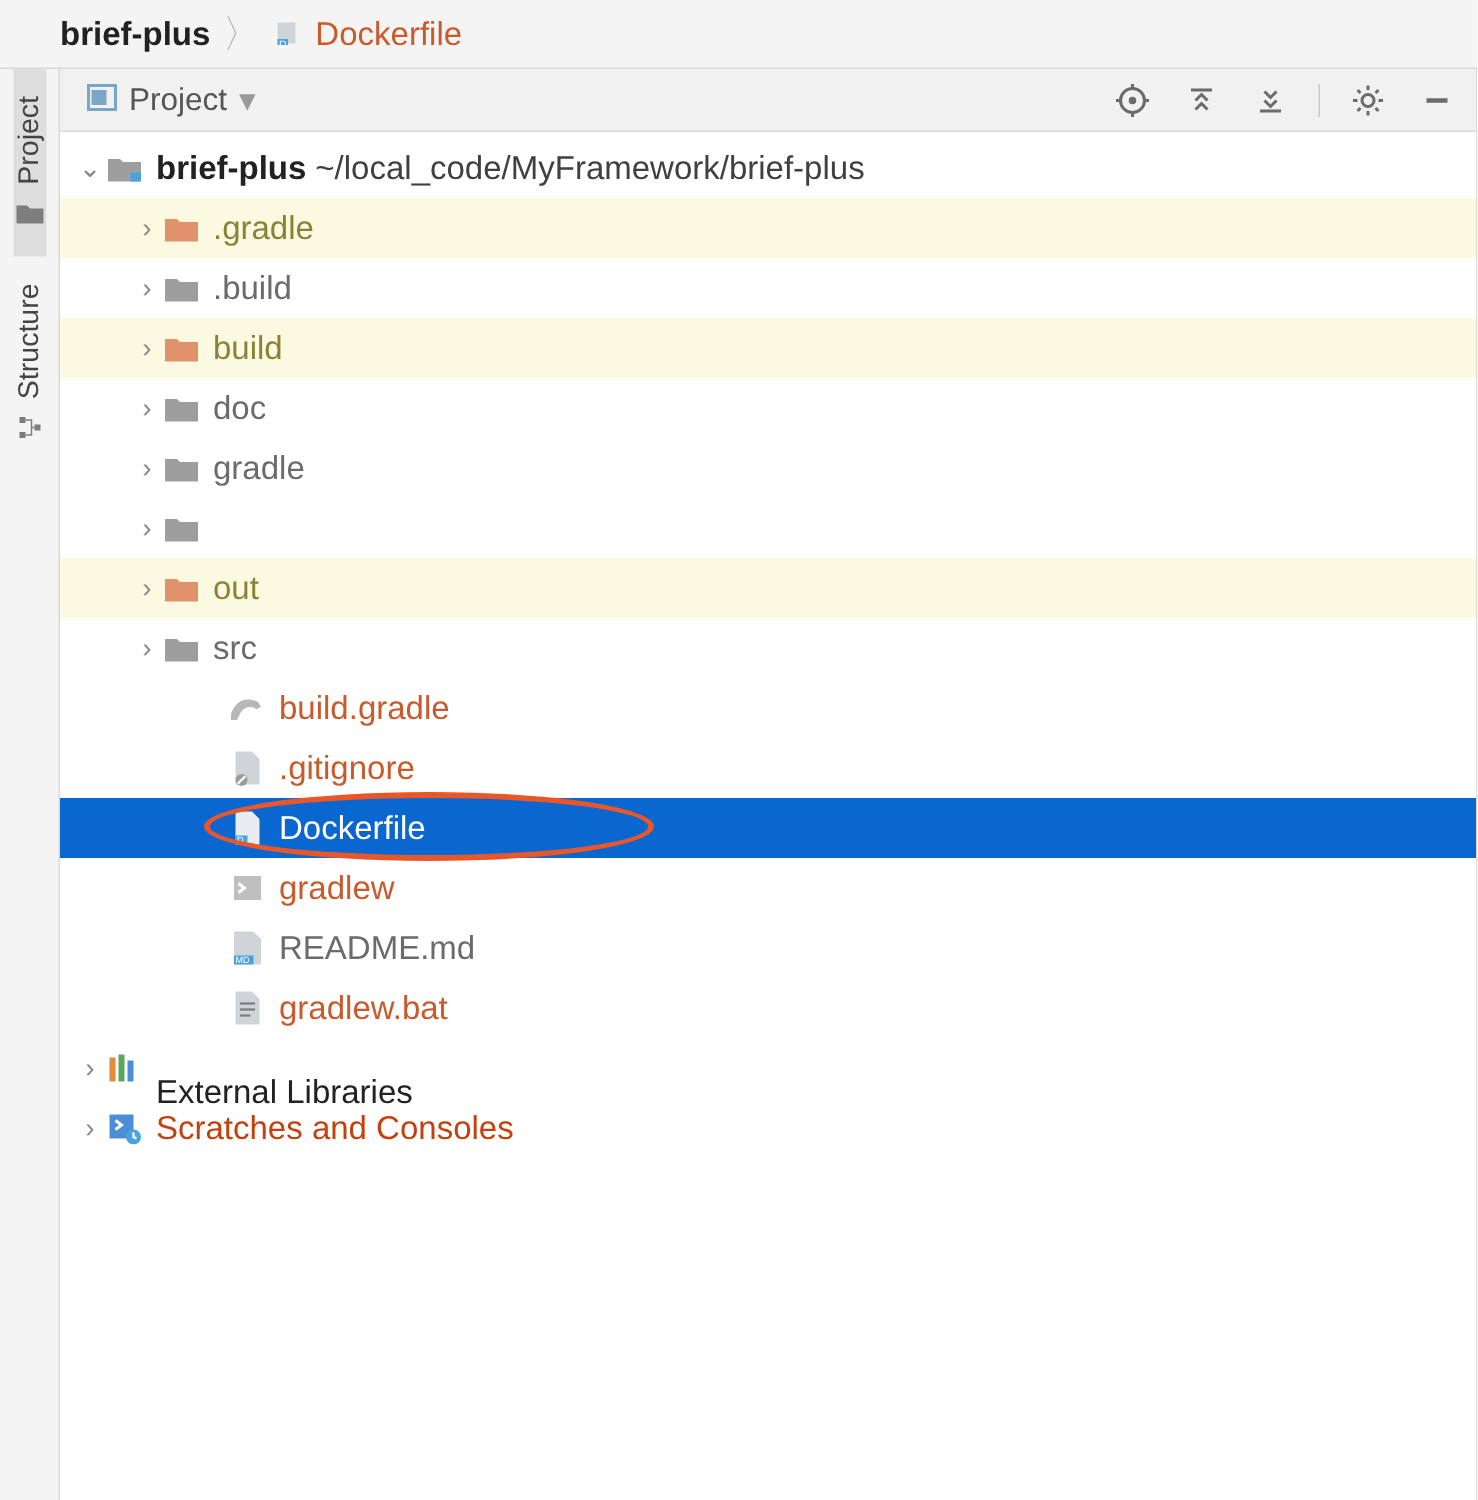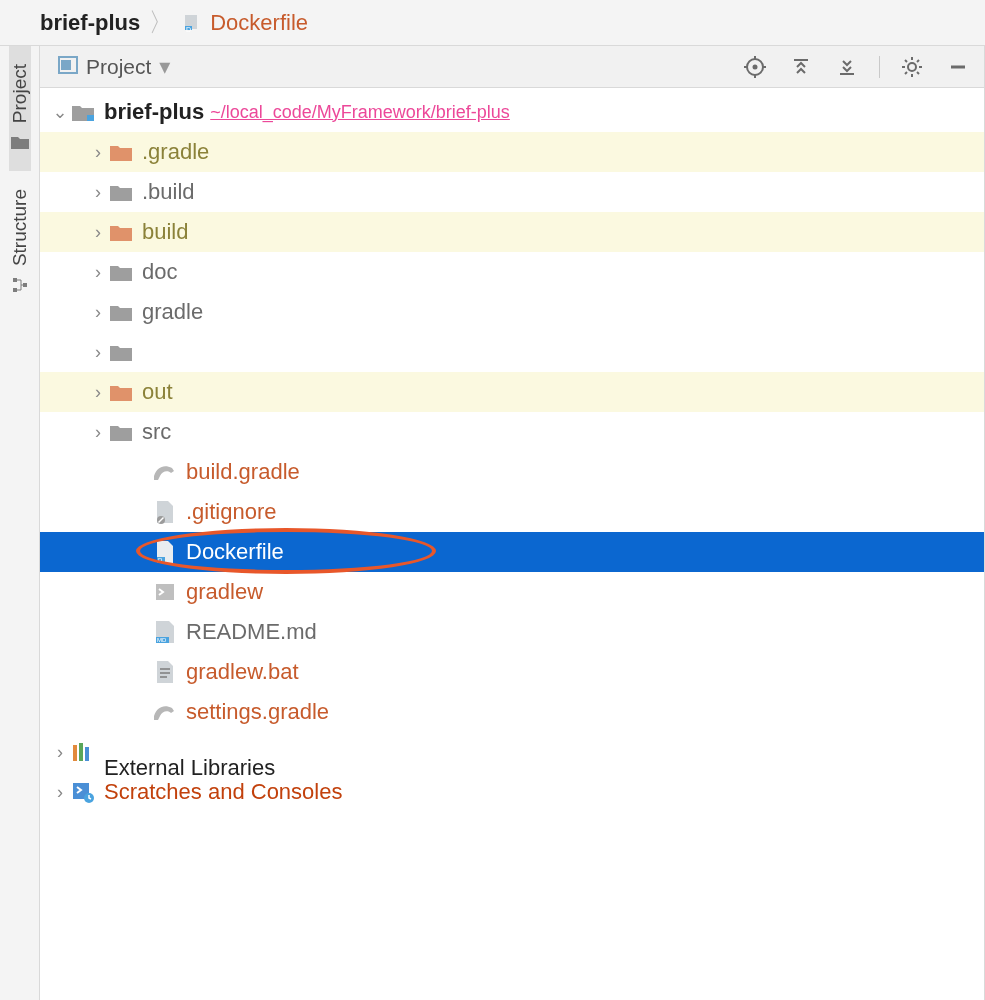--- a/index.html
+++ b/index.html
@@ -108,21 +108,21 @@
   .row .icon {
     width: 26px; height: 26px;
     display: flex; align-items: center; justify-content: center;
     margin-right: 8px;
   }
   .row .label { }
   .label.orange { color: #c75b2c; }
   .label.olive  { color: #8b8239; }
   .label.gray   { color: #6b6b6b; }
   .row.selected .label { color: #fff; }
-  .path-suffix { color: #ec4899; margin-left: 6px; font-size: 18px; text-decoration: underline; }
+  .path-suffix { color: #404040; margin-left: 6px; font-size: 22px; }
   
   .circle-annot {
     position: absolute;
     border: 4px solid #e8572a;
     border-radius: 50%;
     pointer-events: none;
   }
   
   .ind0 { padding-left: 10px; }
   .ind1 { padding-left: 48px; }
@@ -371,28 +371,20 @@
         <span class="icon">
             <svg width="22" height="24" viewBox="0 0 22 24">
               <path d="M3 1h11l5 5v17H3z" fill="#cfd4d8"></path>
               <line x1="6" y1="9" x2="16" y2="9" stroke="#7d7d7d" stroke-width="1.5"></line>
               <line x1="6" y1="13" x2="16" y2="13" stroke="#7d7d7d" stroke-width="1.5"></line>
               <line x1="6" y1="17" x2="13" y2="17" stroke="#7d7d7d" stroke-width="1.5"></line>
             </svg>
           </span>
         <span class="label orange">gradlew.bat</span>
       </div>
-      <div class="row ind2nf">
-        <span class="icon">
-            <svg width="26" height="20" viewBox="0 0 26 20">
-              <path d="M2 14c3-9 10-12 18-8l2 3-3 2c-3-3-9-2-11 3l-2 4H2z" fill="#b7b7b7"></path>
-            </svg>
-          </span>
-        <span class="label orange">settings.gradle</span>
-      </div>
 
       <div class="row ind0">
         <span class="arrow">›</span>
         <span class="icon">
           <svg width="24" height="22" viewBox="0 0 24 22">
               <rect x="2" y="4" width="4" height="16" fill="#e28a3d"></rect>
               <rect x="8" y="2" width="4" height="18" fill="#5aa65a"></rect>
               <rect x="14" y="6" width="4" height="14" fill="#4a8fd6"></rect>
             </svg>
         </span>

